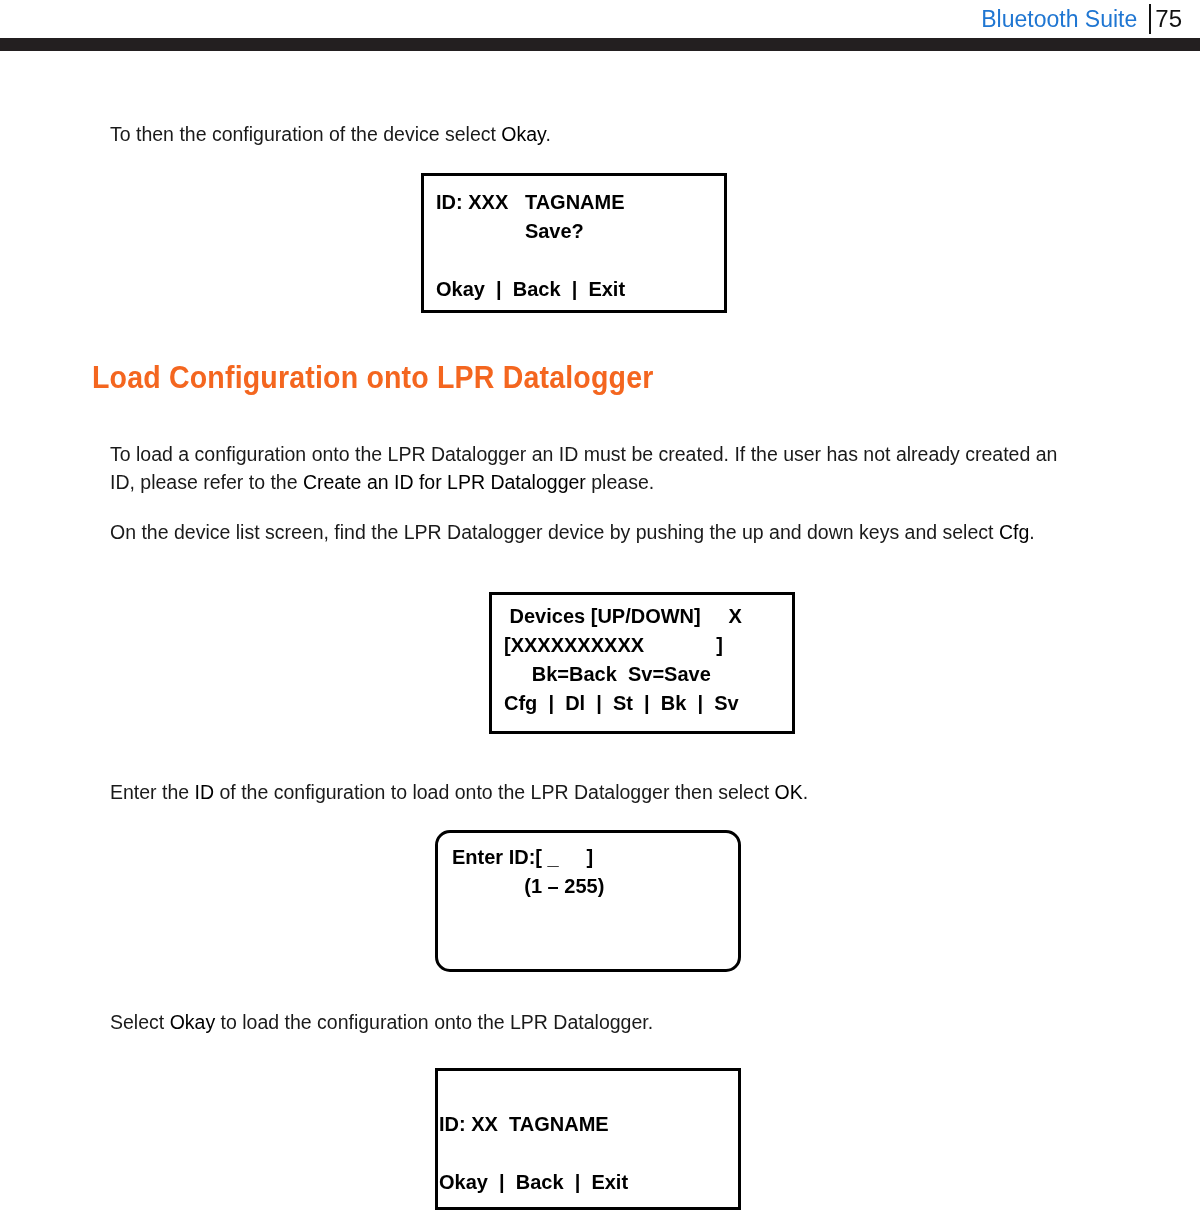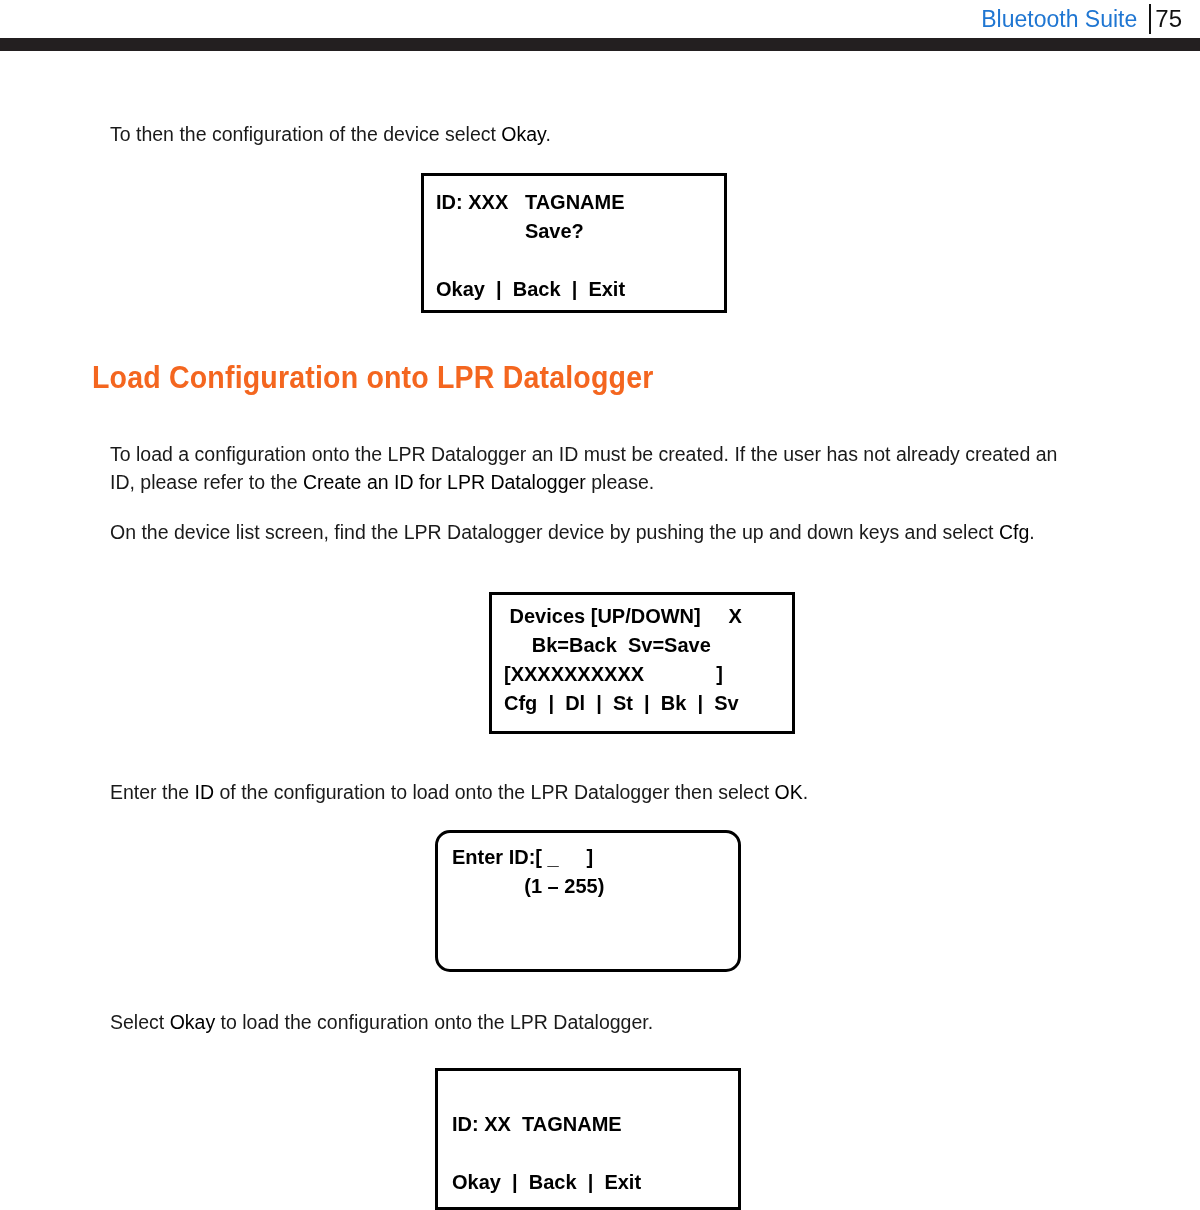--- a/index.html
+++ b/index.html
@@ -133,37 +133,37 @@
 <div class="para" style="left:110px; top:440px; width:950px;">
   <span>To load a configuration onto the LPR Datalogger an ID must be created. If the user has not already created an ID, please refer to the </span><b>Create an ID for LPR Datalogger</b><span> please.</span>
 </div>
 
 <div class="para" style="left:110px; top:518px; width:990px;">
   <span>On the device list screen, find the LPR Datalogger device by pushing the up and down keys and select </span><b>Cfg</b><span>.</span>
 </div>
 
 <div class="lcd-box" style="left:452px; top:592px; width:306px; height:142px; padding-top:7px; padding-left:12px;margin-left:37px;">
   <div class="lcd-line"> Devices [UP/DOWN]     X</div>
+  <div class="lcd-line">[XXXXXXXXXX             ]</div>
   <div class="lcd-line">     Bk=Back  Sv=Save</div>
-  <div class="lcd-line">[XXXXXXXXXX             ]</div>
   <div class="lcd-line">Cfg  |  Dl  |  St  |  Bk  |  Sv</div>
 </div>
 
 <div class="para" style="left:110px; top:778px; width:980px;">
   <span>Enter the </span><b>ID</b><span> of the configuration to load onto the LPR Datalogger then select </span><b>OK</b><span>.</span>
 </div>
 
 <div class="lcd-box" style="left:435px; top:830px; width:306px; height:142px; padding-top:10px; padding-left:14px;border-radius:15px;">
   <div class="lcd-line">Enter ID:[ _     ]</div>
   <div class="lcd-line">             (1 – 255)</div>
   <div class="lcd-line blank">&nbsp;</div>
 </div>
 
 <div class="para" style="left:110px; top:1008px; width:960px;">
   <span>Select </span><b>Okay</b><span> to load the configuration onto the LPR Datalogger.</span>
 </div>
 
-<div class="lcd-box" style="left:435px; top:1068px; width:306px; height:142px; padding-top:10px; padding-left:14px;">
+<div class="lcd-box" style="left:435px; top:1068px; width:306px; height:142px; padding-top:10px; padding-left:1px;">
   <div class="lcd-line blank">&nbsp;</div>
   <div class="lcd-line">ID: XX  TAGNAME</div>
   <div class="lcd-line blank">&nbsp;</div>
   <div class="lcd-line">Okay  |  Back  |  Exit</div>
 </div>
 
 </body></html>

